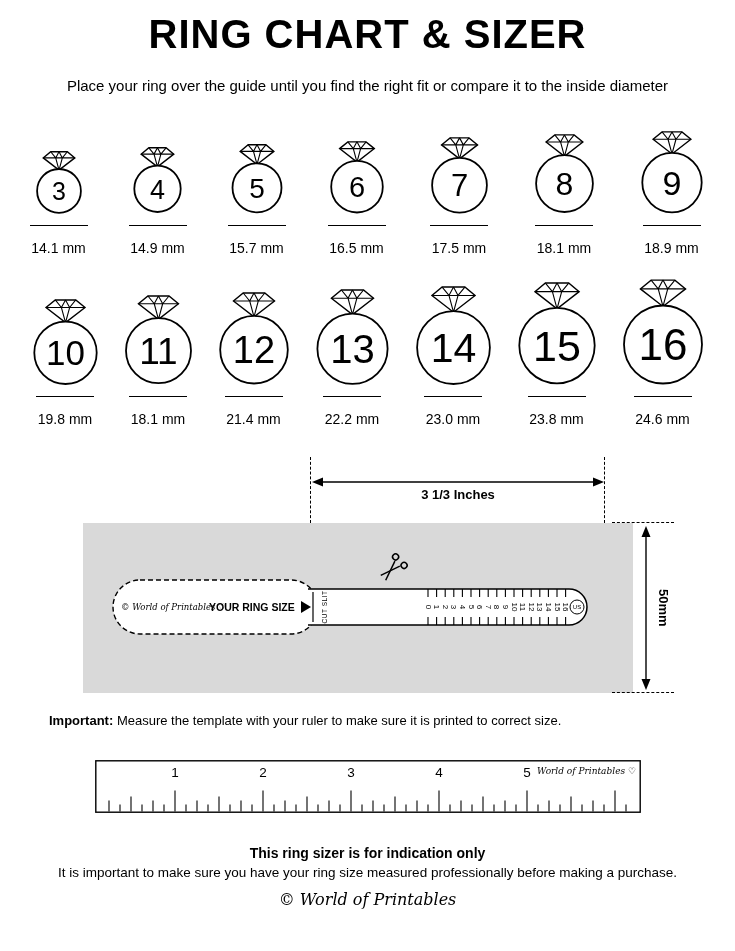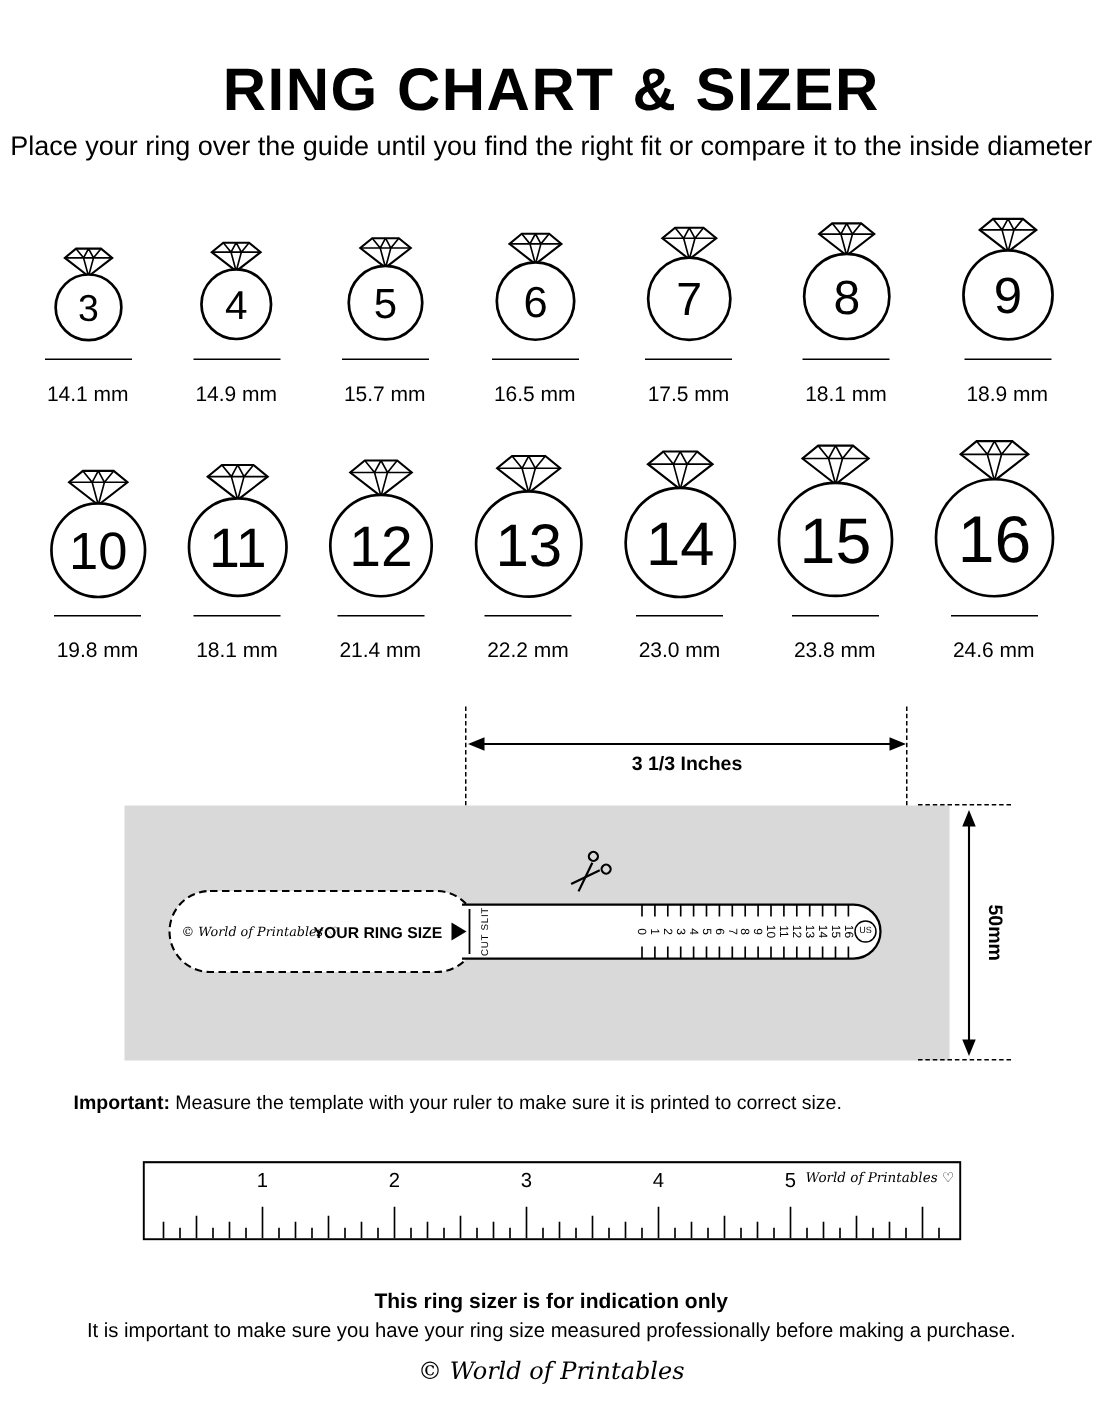--- a/index.html
+++ b/index.html
@@ -1,22 +1,22 @@
 <!DOCTYPE html>
 <html><head>
 <meta charset="utf-8">
 <style>
   * { margin:0; padding:0; box-sizing:border-box; }
   html,body { background:#fff; }
   body { font-family:"Liberation Sans", sans-serif; color:#000; }
   .page { position:relative; width:735px; height:951px; background:#fff; overflow:hidden; margin:0 auto; }
 
-  .title { text-align:center; font-size:40px; font-weight:bold; letter-spacing:1px; padding-top:38px; line-height:1.1; }
+  .title { text-align:center; font-size:40px; font-weight:bold; letter-spacing:1px; padding-top:12px; line-height:1.1; }
   .subtitle { text-align:center; font-size:14px; font-weight:bold; margin-top:32px; }
-  .instruction { text-align:center; font-size:18px; margin-top:5px; }
+  .instruction { text-align:center; font-size:15px; margin-top:21px; }
 
   .rows { width:676px; margin:36px auto 0; }
   .ring-row { display:flex; justify-content:space-between; align-items:flex-end; }
   .ring-row + .ring-row { margin-top:22px; }
   .ring { display:flex; flex-direction:column; align-items:center; }
   .ring-line { width:58px; border-top:1.6px solid #000; margin-top:7px; }
   .ring-mm { font-size:14px; margin-top:14px; }
 
   .sizer-section { position:relative; height:252px; margin-top:22px; }
   .dash-v { position:absolute; border-left:1.5px dashed #000; }

